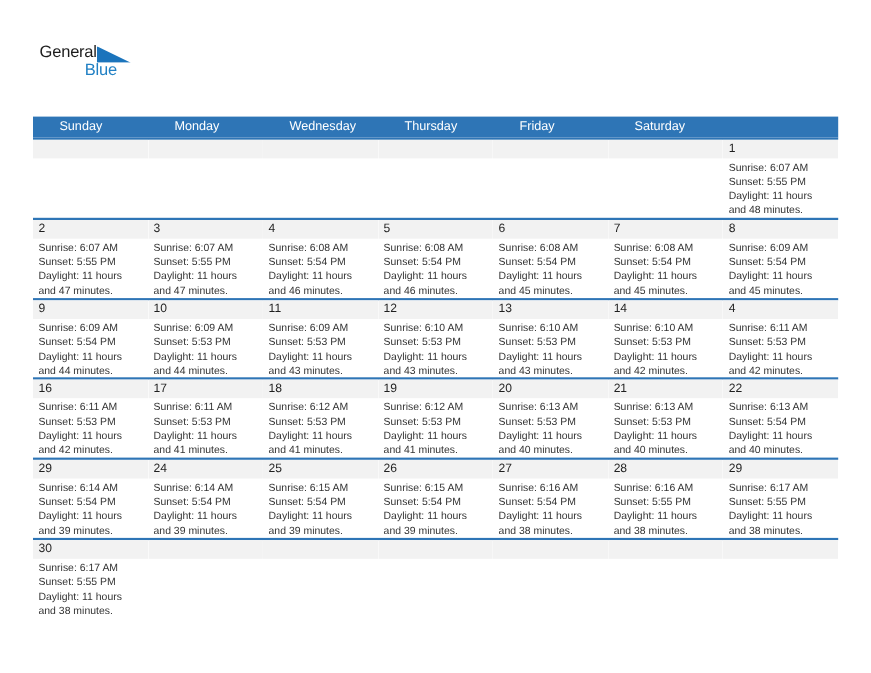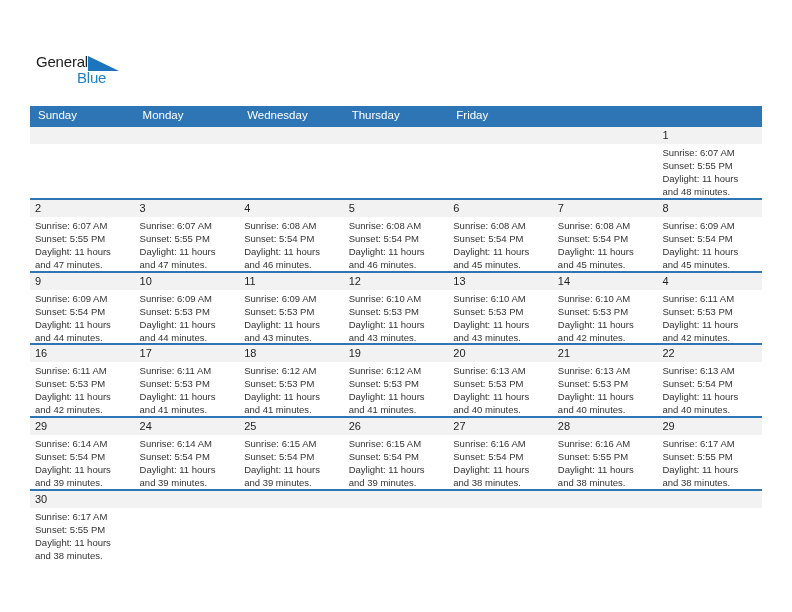--- a/index.html
+++ b/index.html
@@ -1,34 +1,34 @@
 <!DOCTYPE html>
 <html><head>
 <meta charset="utf-8">
 <style>
   html,body{margin:0;padding:0;background:#ffffff;}
   body{width:792px;height:612px;position:relative;font-family:"Liberation Sans",sans-serif;-webkit-font-smoothing:antialiased;}
   .page{position:absolute;left:0;top:0;width:792px;height:612px;background:#fff;overflow:hidden;}
 
   
-  .logo{position:absolute;left:36px;top:50px;width:140px;height:52px;}
+  .logo{position:absolute;left:36px;top:36px;width:140px;height:52px;}
   .logo-general{position:absolute;left:0;top:3px;font-size:15px;color:#1c1c1c;letter-spacing:-0.2px;}
   .logo-triangle{position:absolute;left:52px;top:6px;width:31px;height:15px;background:#1b74bc;
     clip-path:polygon(0 0,100% 100%,0 100%);}
   .logo-blue{position:absolute;left:41px;top:19px;font-size:15px;color:#2180c4;letter-spacing:-0.2px;}
 
   
   .titles{position:absolute;right:35px;top:40px;text-align:right;}
   .title{font-size:25px;line-height:30px;color:#111;}
   .subtitle{font-size:16px;line-height:18px;margin-top:6px;color:#111;}
 
   
   .calendar{position:absolute;left:30px;top:106px;width:732px;}
   .weekday-row{display:grid;grid-template-columns:repeat(7,1fr);background:#2e75b6;height:19px;}
-  .weekday{color:#ffffff;font-size:11.5px;line-height:19px;padding-left:8px;overflow:hidden;white-space:nowrap;}
+  .weekday{color:#ffffff;font-size:11.5px;line-height:19px;padding-left:24px;overflow:hidden;white-space:nowrap;}
 
   .week{display:grid;grid-template-columns:repeat(7,1fr);height:70.8px;border-top:2px solid #2e75b6;}
   .cell{overflow:hidden;}
   .num{height:17px;line-height:17px;background:#f2f2f2;padding-left:5px;font-size:11px;color:#1f1f1f;}
   .cellbody{padding:2px 8px 16px 5px;font-size:9.5px;line-height:13px;color:#333;}
 </style>
 </head>
 <body>
 
 <div class="page">
@@ -40,20 +40,21 @@
   </div>
 
 
   <div class="calendar">
     <div class="weekday-row">
       <div class="weekday">Sunday</div>
       <div class="weekday">Monday</div>
       <div class="weekday">Wednesday</div>
       <div class="weekday">Thursday</div>
       <div class="weekday">Friday</div>
+      <div class="weekday">Saturday</div>
     </div>
     <div id="weeks">
         <div class="week">
           <div class="cell">
             <div class="num"></div>
             <div class="cellbody">
               <div></div>
               <div></div>
               <div></div>
             </div>

